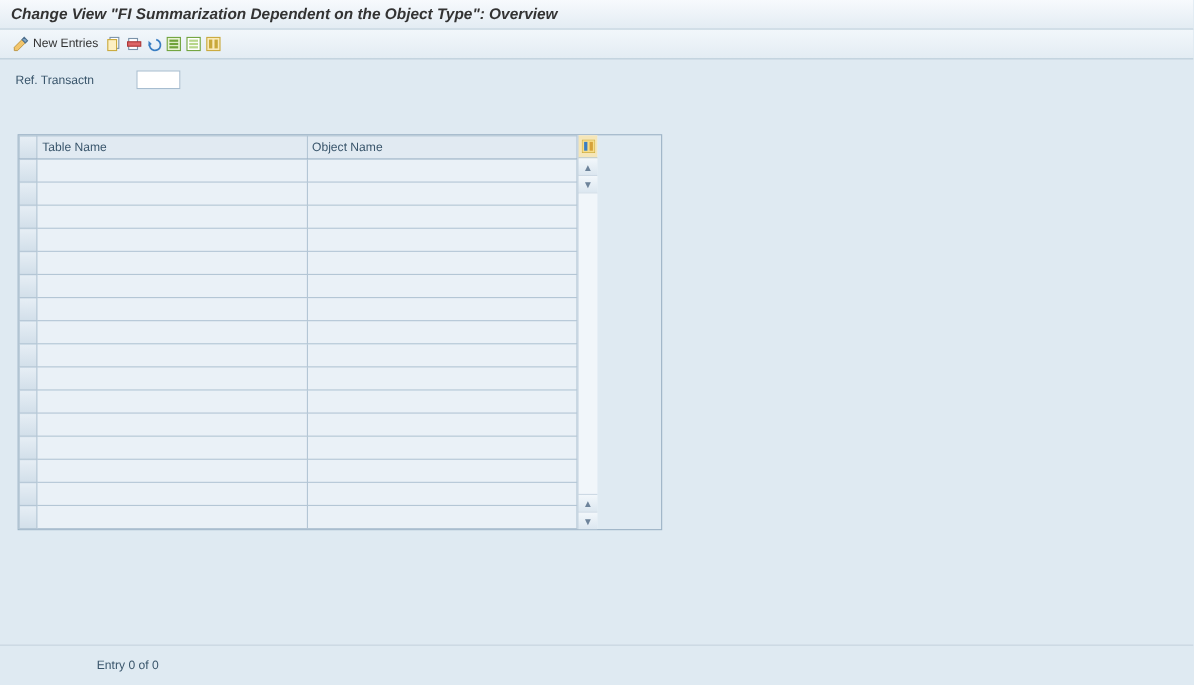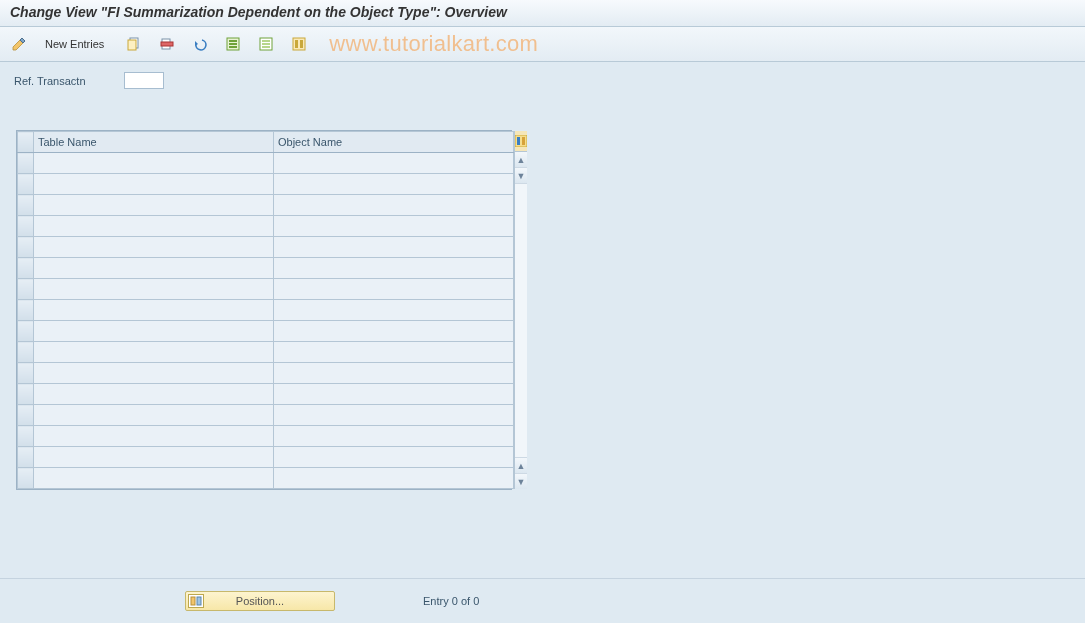--- a/index.html
+++ b/index.html
@@ -19,21 +19,21 @@
     }
     .titlebar h1 {
       font-size: 14px;
       font-style: italic;
       font-weight: bold;
       color: #333;
     }
     .toolbar {
       display: flex;
       align-items: center;
-      gap: 15px;
+      gap: 0;
       padding: 4px 10px;
       border-bottom: 1px solid #b8cad7;
       background: linear-gradient(#f2f7fb, #e3ecf3);
     }
     .toolbar-btn {
       display: inline-flex;
       align-items: center;
       justify-content: center;
       width: 18px;
       height: 18px;
@@ -72,21 +72,21 @@
       border: 1px solid #a7bdd0;
       background: #fff;
       font-size: 11px;
       padding: 0 2px;
     }
     .input-short { width: 40px; }
     .input-long { width: 150px; }
     .table-scroll-wrap {
       margin: 32px 0 0 16px;
       display: flex;
-      width: 496px;
+      width: 586px;
       border: 1px solid #9cb2c5;
     }
     .data-table {
       border-collapse: collapse;
       width: 508px;
       table-layout: fixed;
     }
     .data-table th, .data-table td {
       border: 1px solid #b4c6d5;
       height: 21px;
@@ -231,21 +231,20 @@
       <rect x="3" y="9" width="8" height="2" fill="#b7d68b"></rect>
     </svg>
   </span>
   <span class="toolbar-btn">
     <svg width="14" height="14" viewBox="0 0 14 14">
       <rect x="1" y="1" width="12" height="12" fill="#f9e9b8" stroke="#c9a83a"></rect>
       <rect x="3" y="3" width="3" height="8" fill="#c9a83a"></rect>
       <rect x="8" y="3" width="3" height="8" fill="#c9a83a"></rect>
     </svg>
   </span>
-  <span class="watermark">www.tutorialkart.com</span>
 </div>
 
 <div class="form-area">
   <div class="form-row">
     <span class="form-label">Ref. Transactn</span>
     <input class="form-input input-short" type="text" value="" style="">
   </div>
 </div>
 
 <div class="table-scroll-wrap">
@@ -350,23 +349,14 @@
     </div>
     <div class="arrow-btn">▲</div>
     <div class="arrow-btn">▼</div>
     <div class="scroll-track"></div>
     <div class="arrow-btn bottom">▲</div>
     <div class="arrow-btn bottom">▼</div>
   </div>
 </div>
 
 <div class="footer">
-  <div class="position-btn">
-    <span class="pos-icon">
-      <svg width="12" height="10" viewBox="0 0 12 10">
-        <rect x="1" y="1" width="4" height="8" fill="#f2c56b" stroke="#b8903a"></rect>
-        <rect x="7" y="1" width="4" height="8" fill="#9fc4e4" stroke="#5b86aa"></rect>
-      </svg>
-    </span>
-    <span>Position...</span>
-  </div>
   <span class="entry-text">Entry 0 of 0</span>
 </div>
 
 </body></html>

